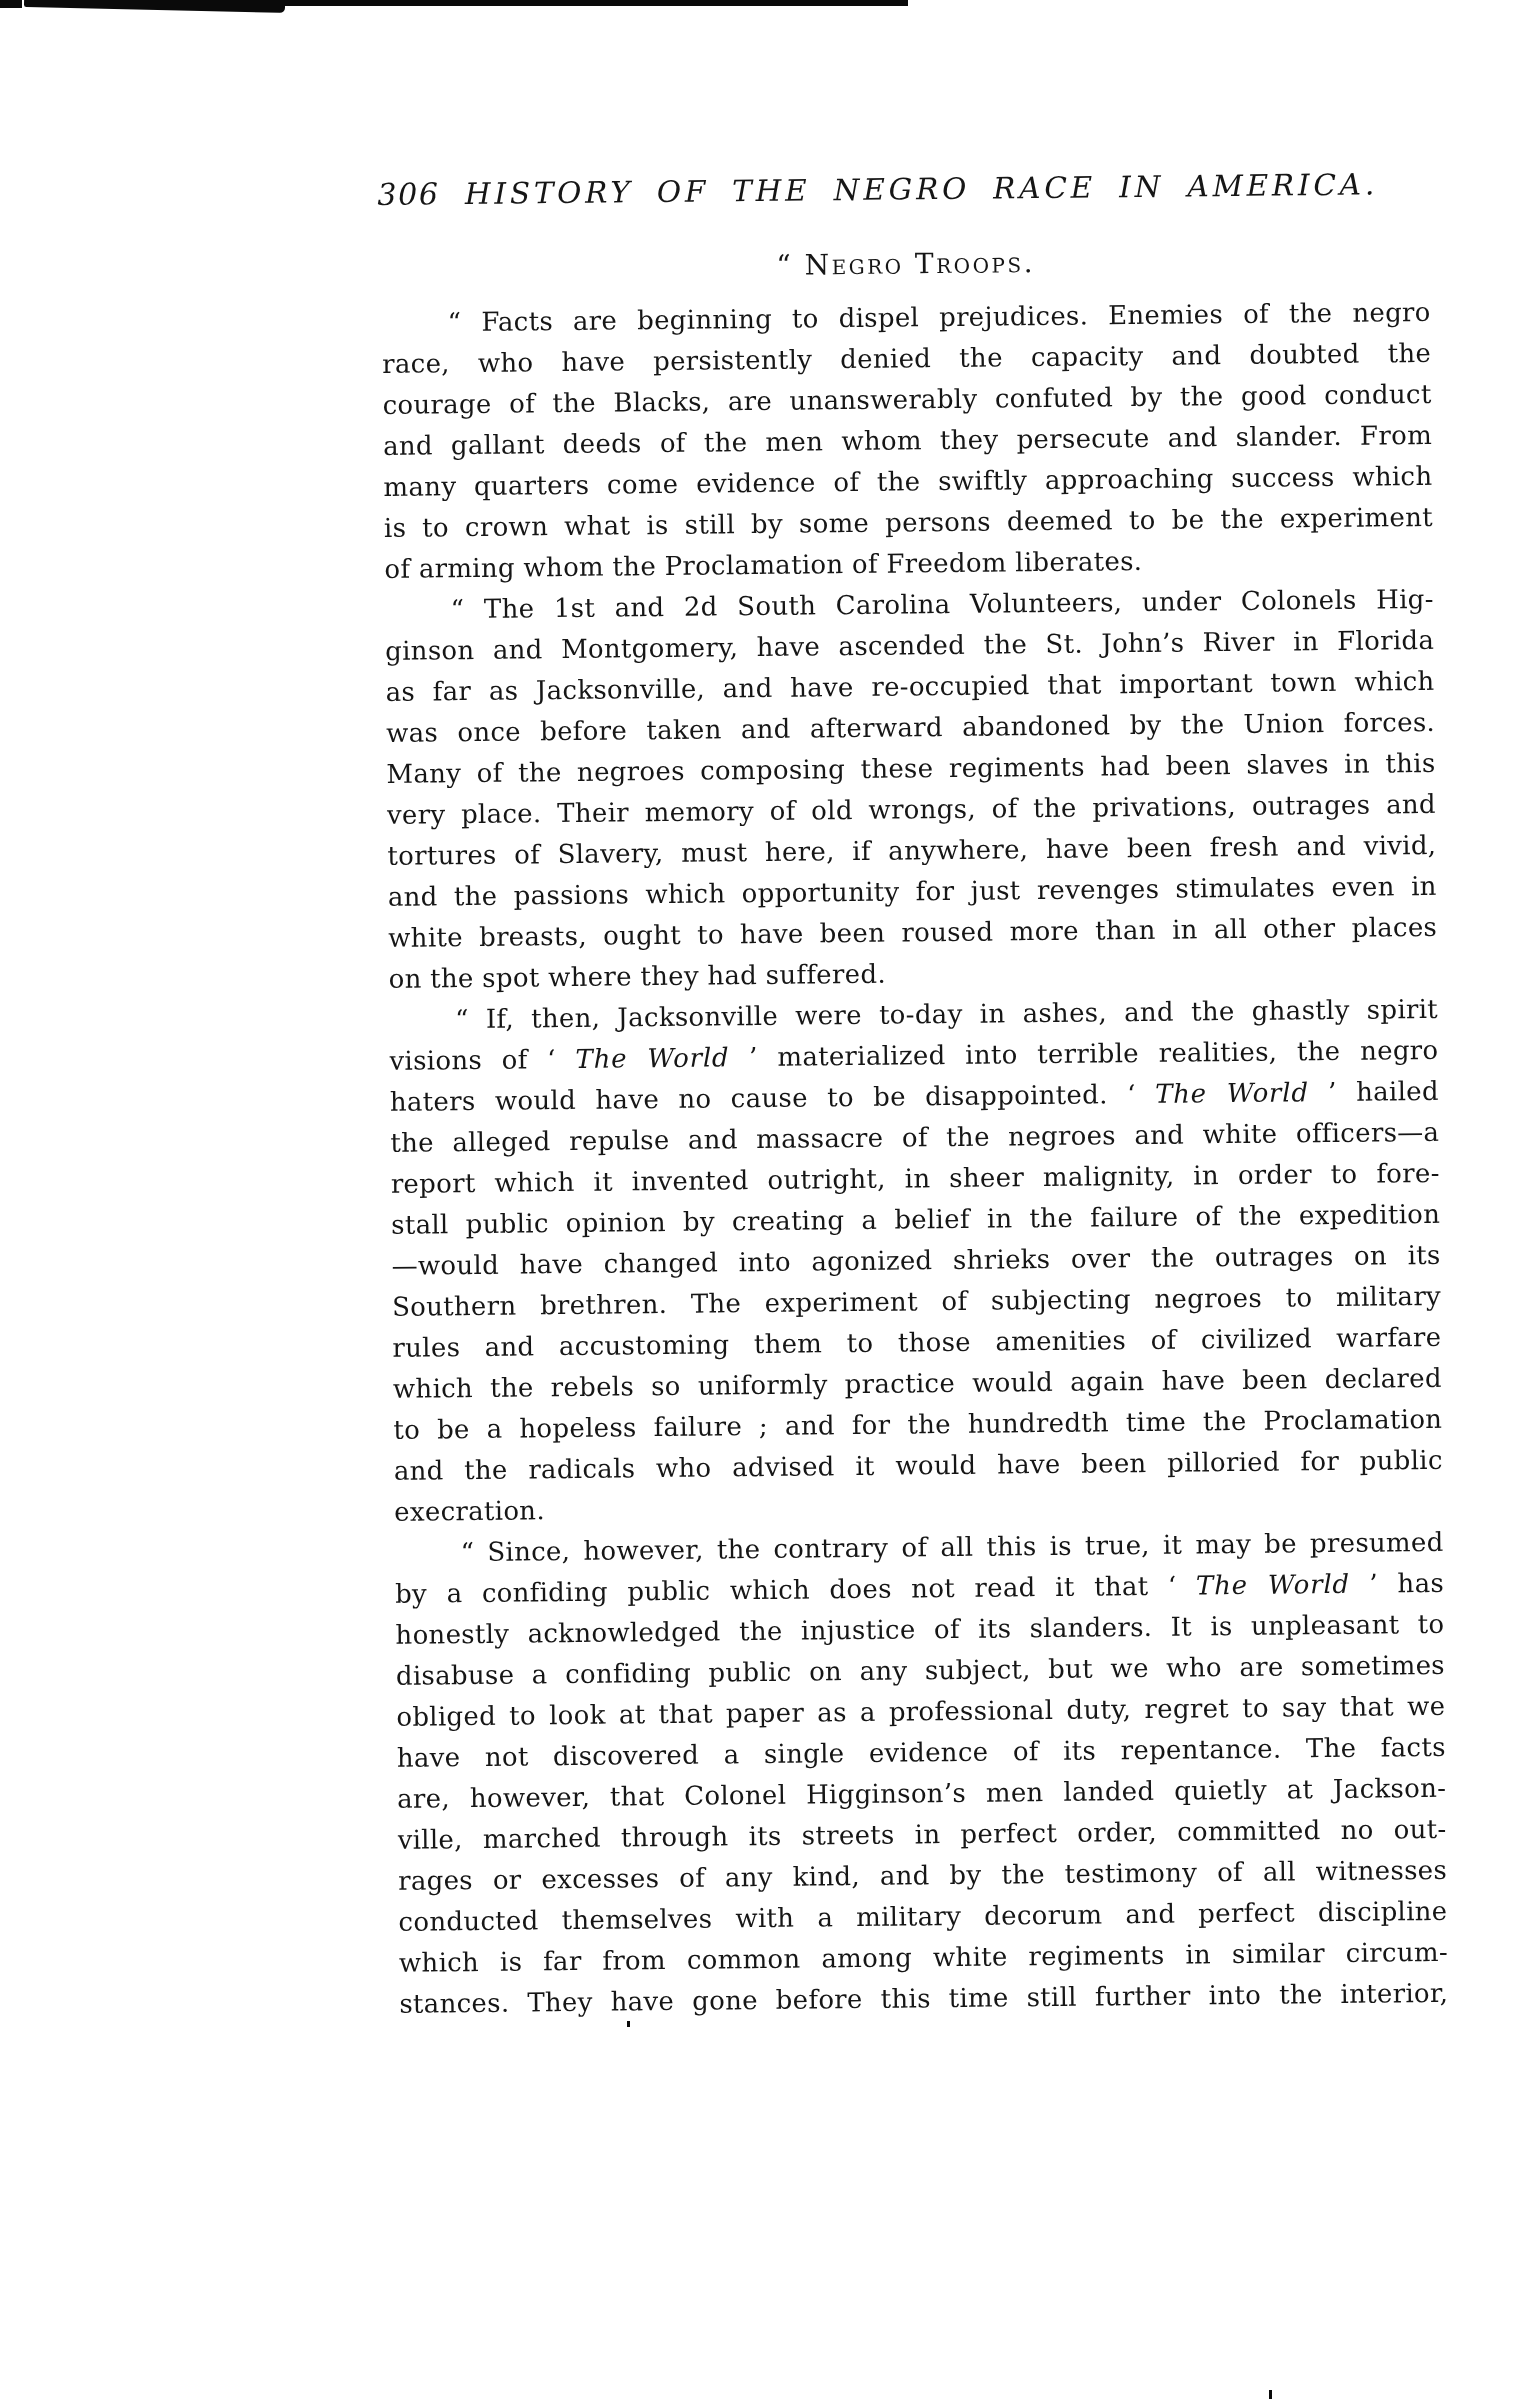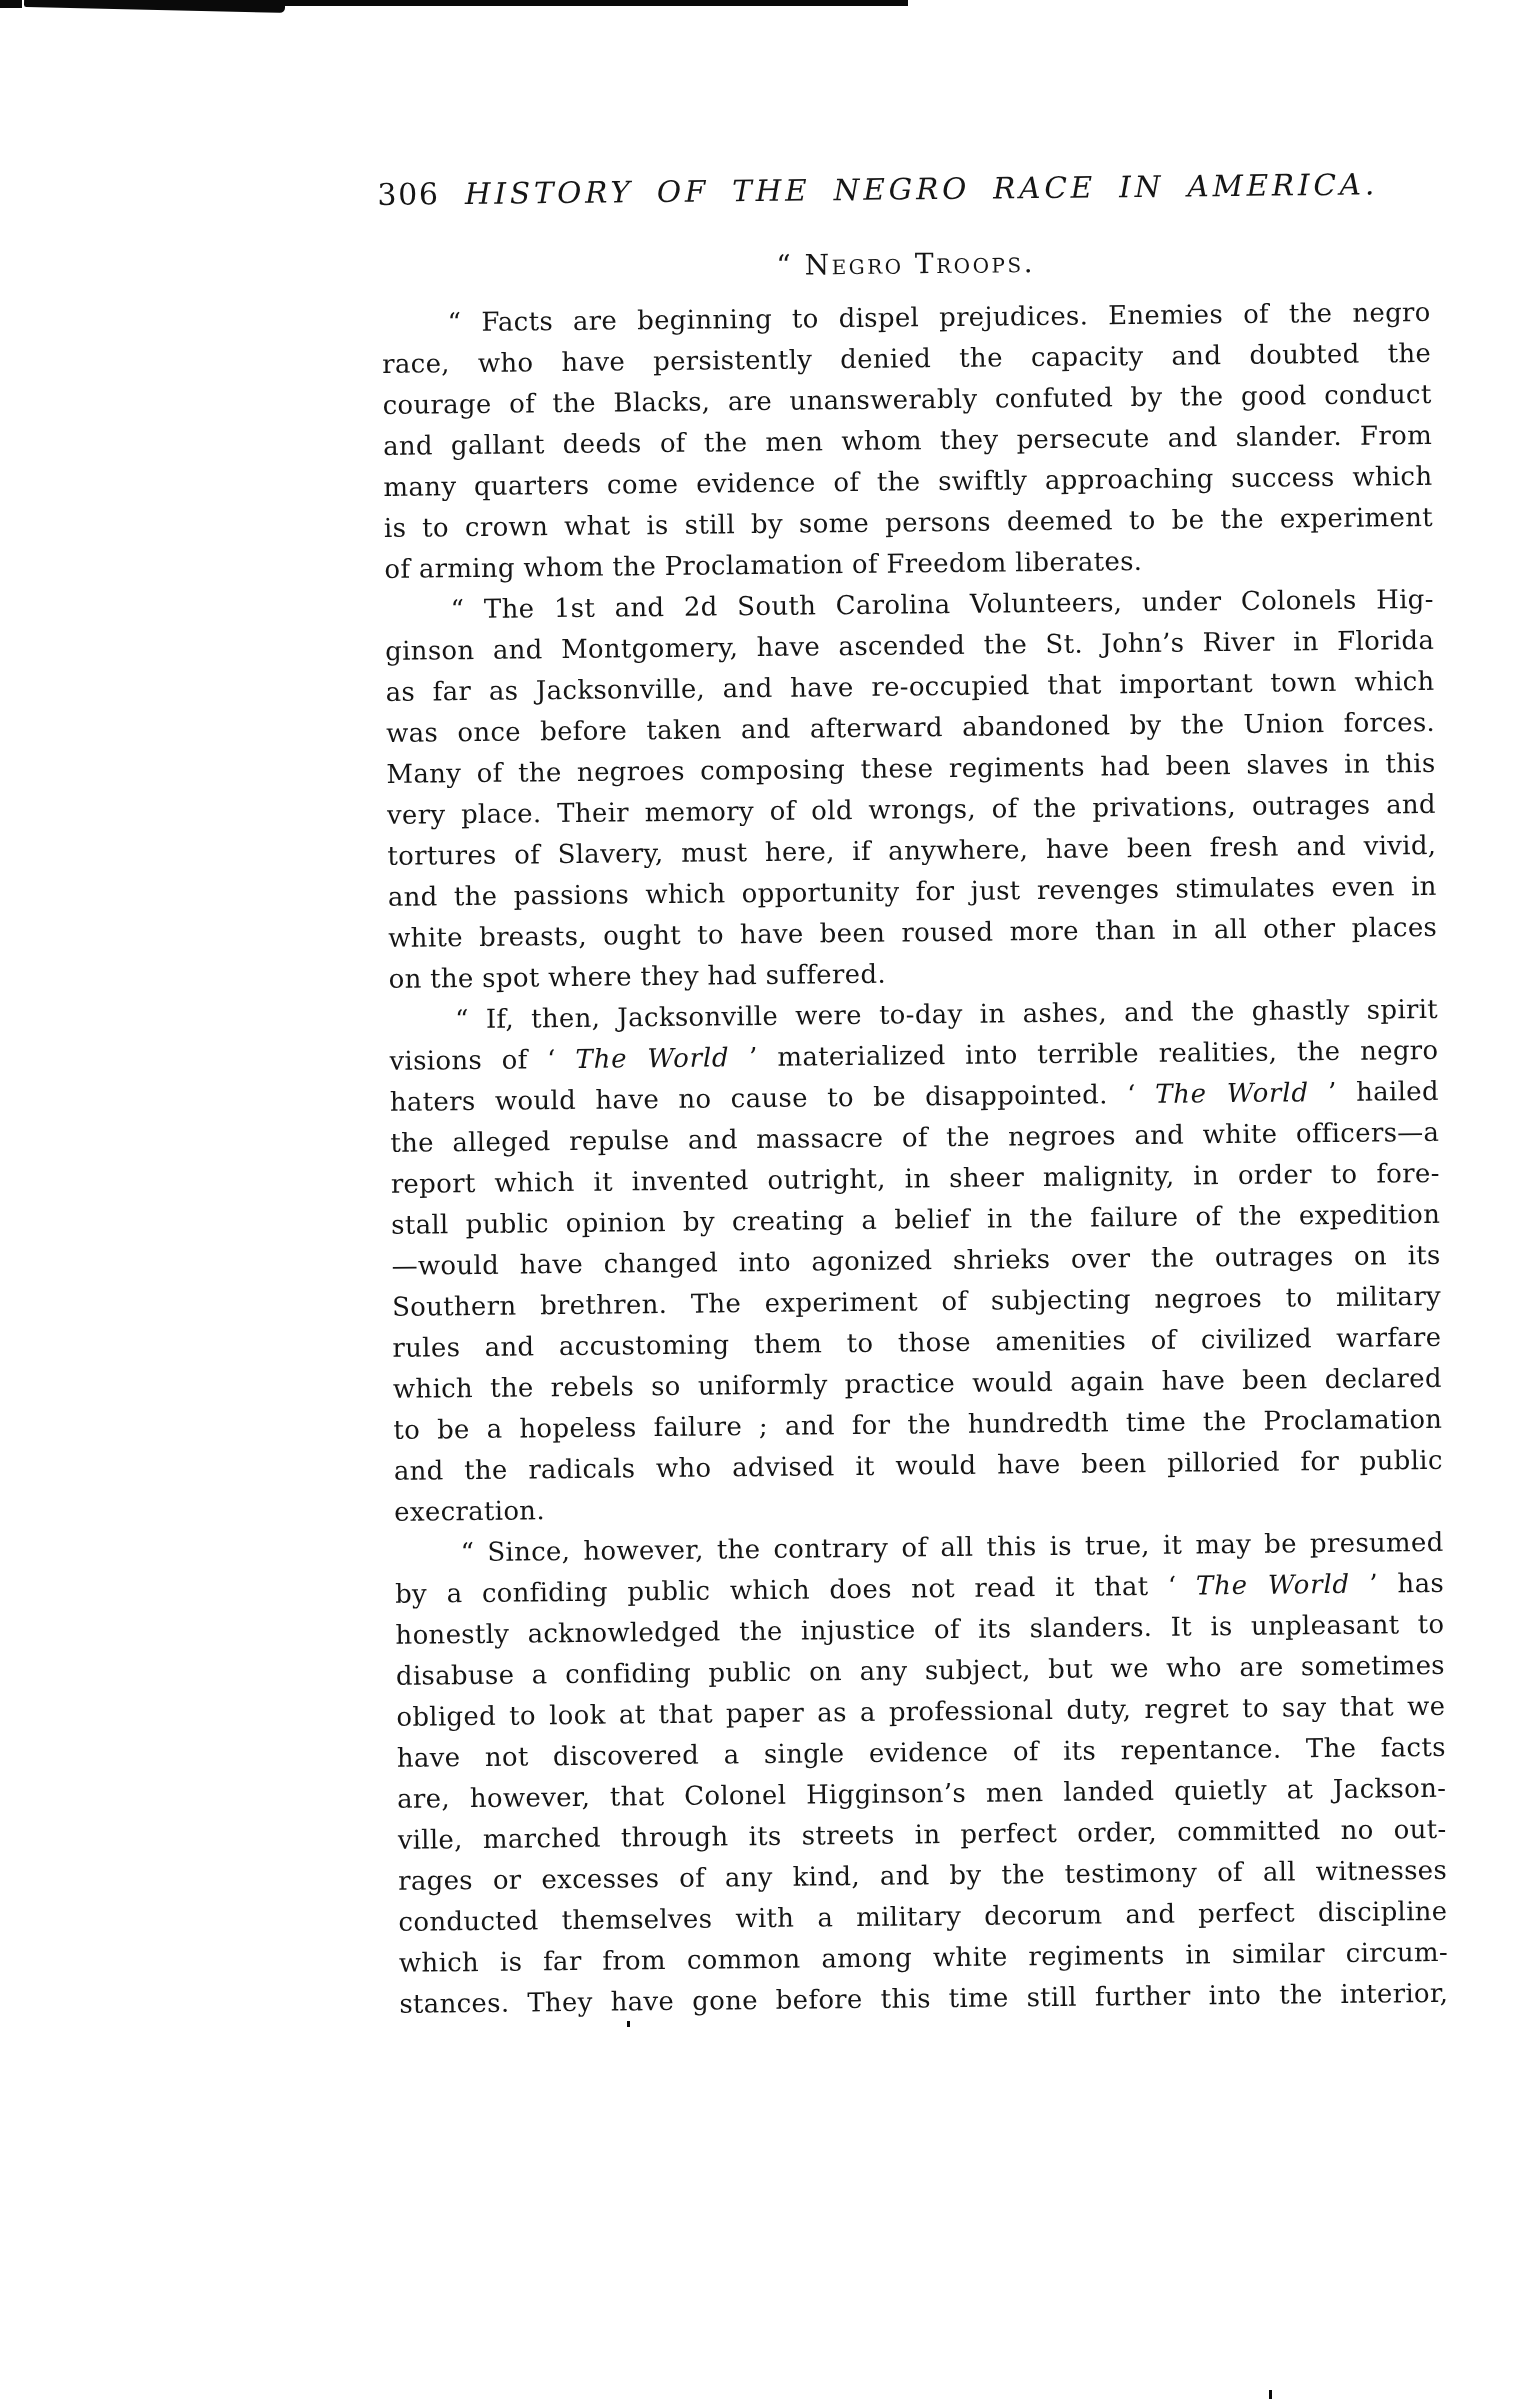--- a/index.html
+++ b/index.html
@@ -27,20 +27,21 @@
     top: 173px;
     width: 1062px;
     display: flex;
     align-items: baseline;
     gap: 25px;
     white-space: nowrap;
   }
   .page-number {
     font-size: 30px;
     letter-spacing: 1.7px;
+    font-style: italic;
   }
   .running-title {
     font-style: italic;
     font-size: 29.5px;
     letter-spacing: 3.8px;
     word-spacing: 10px;
   }
   
   .section-heading {
     position: absolute;

